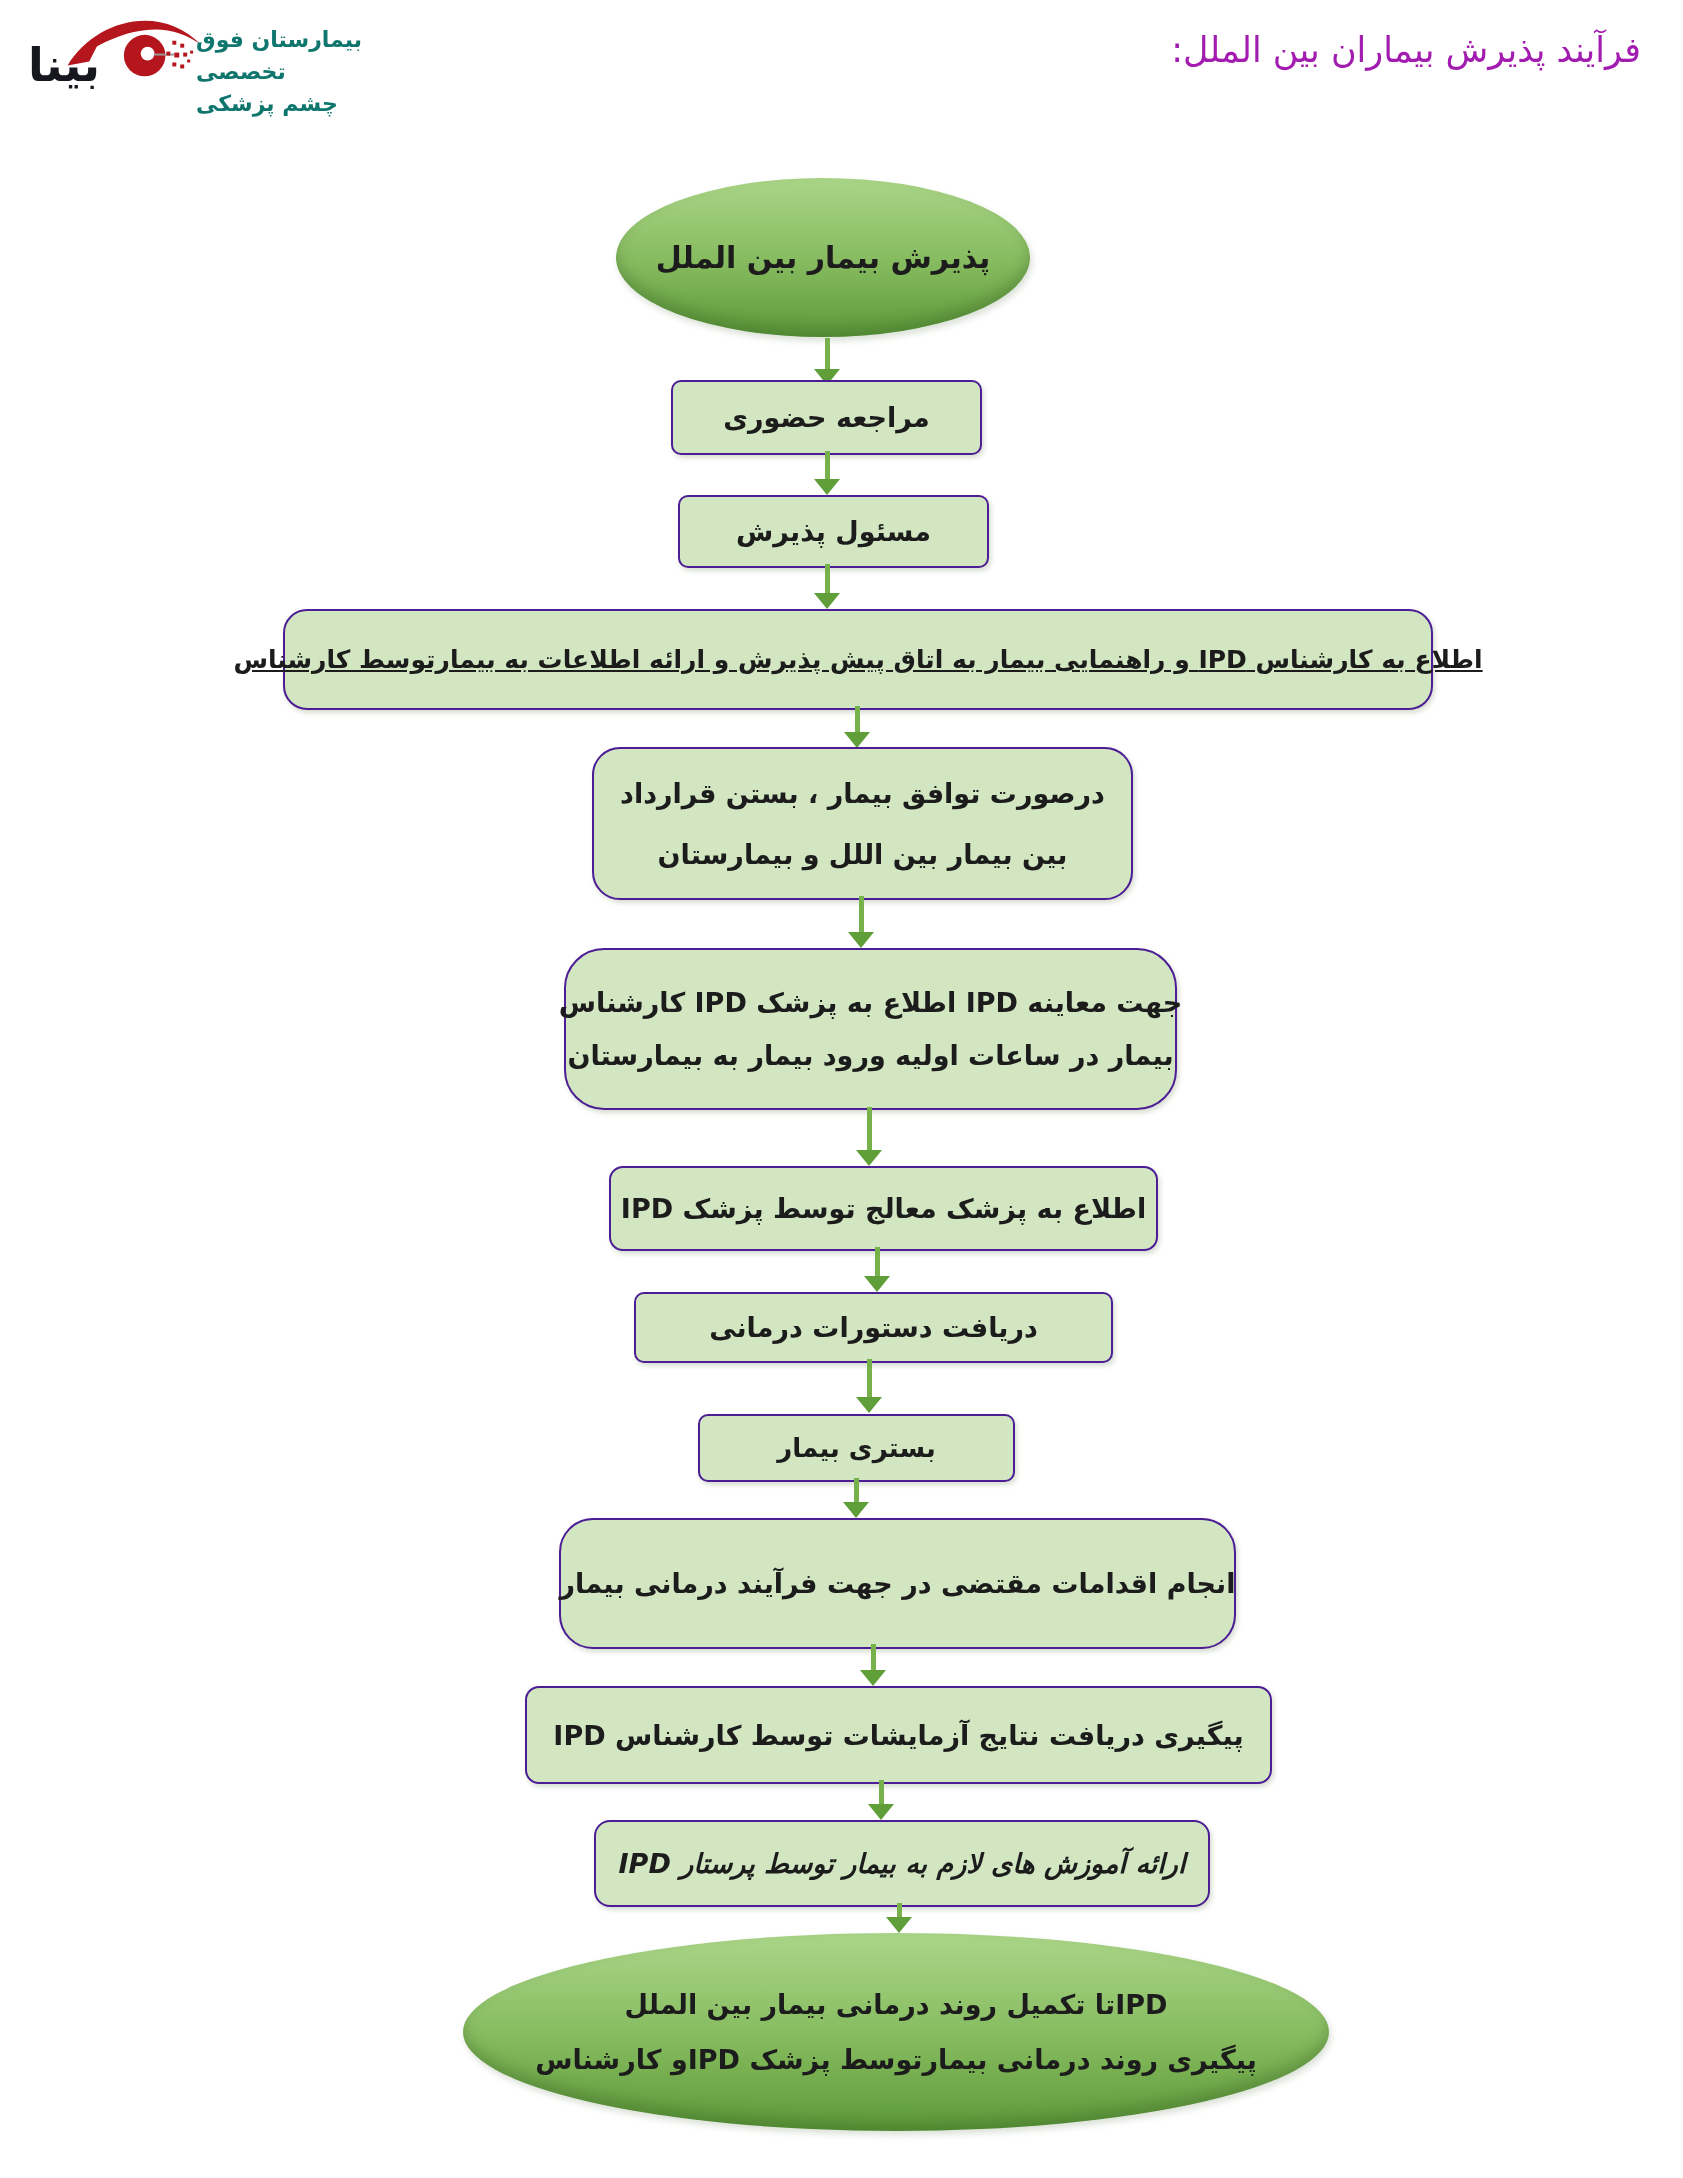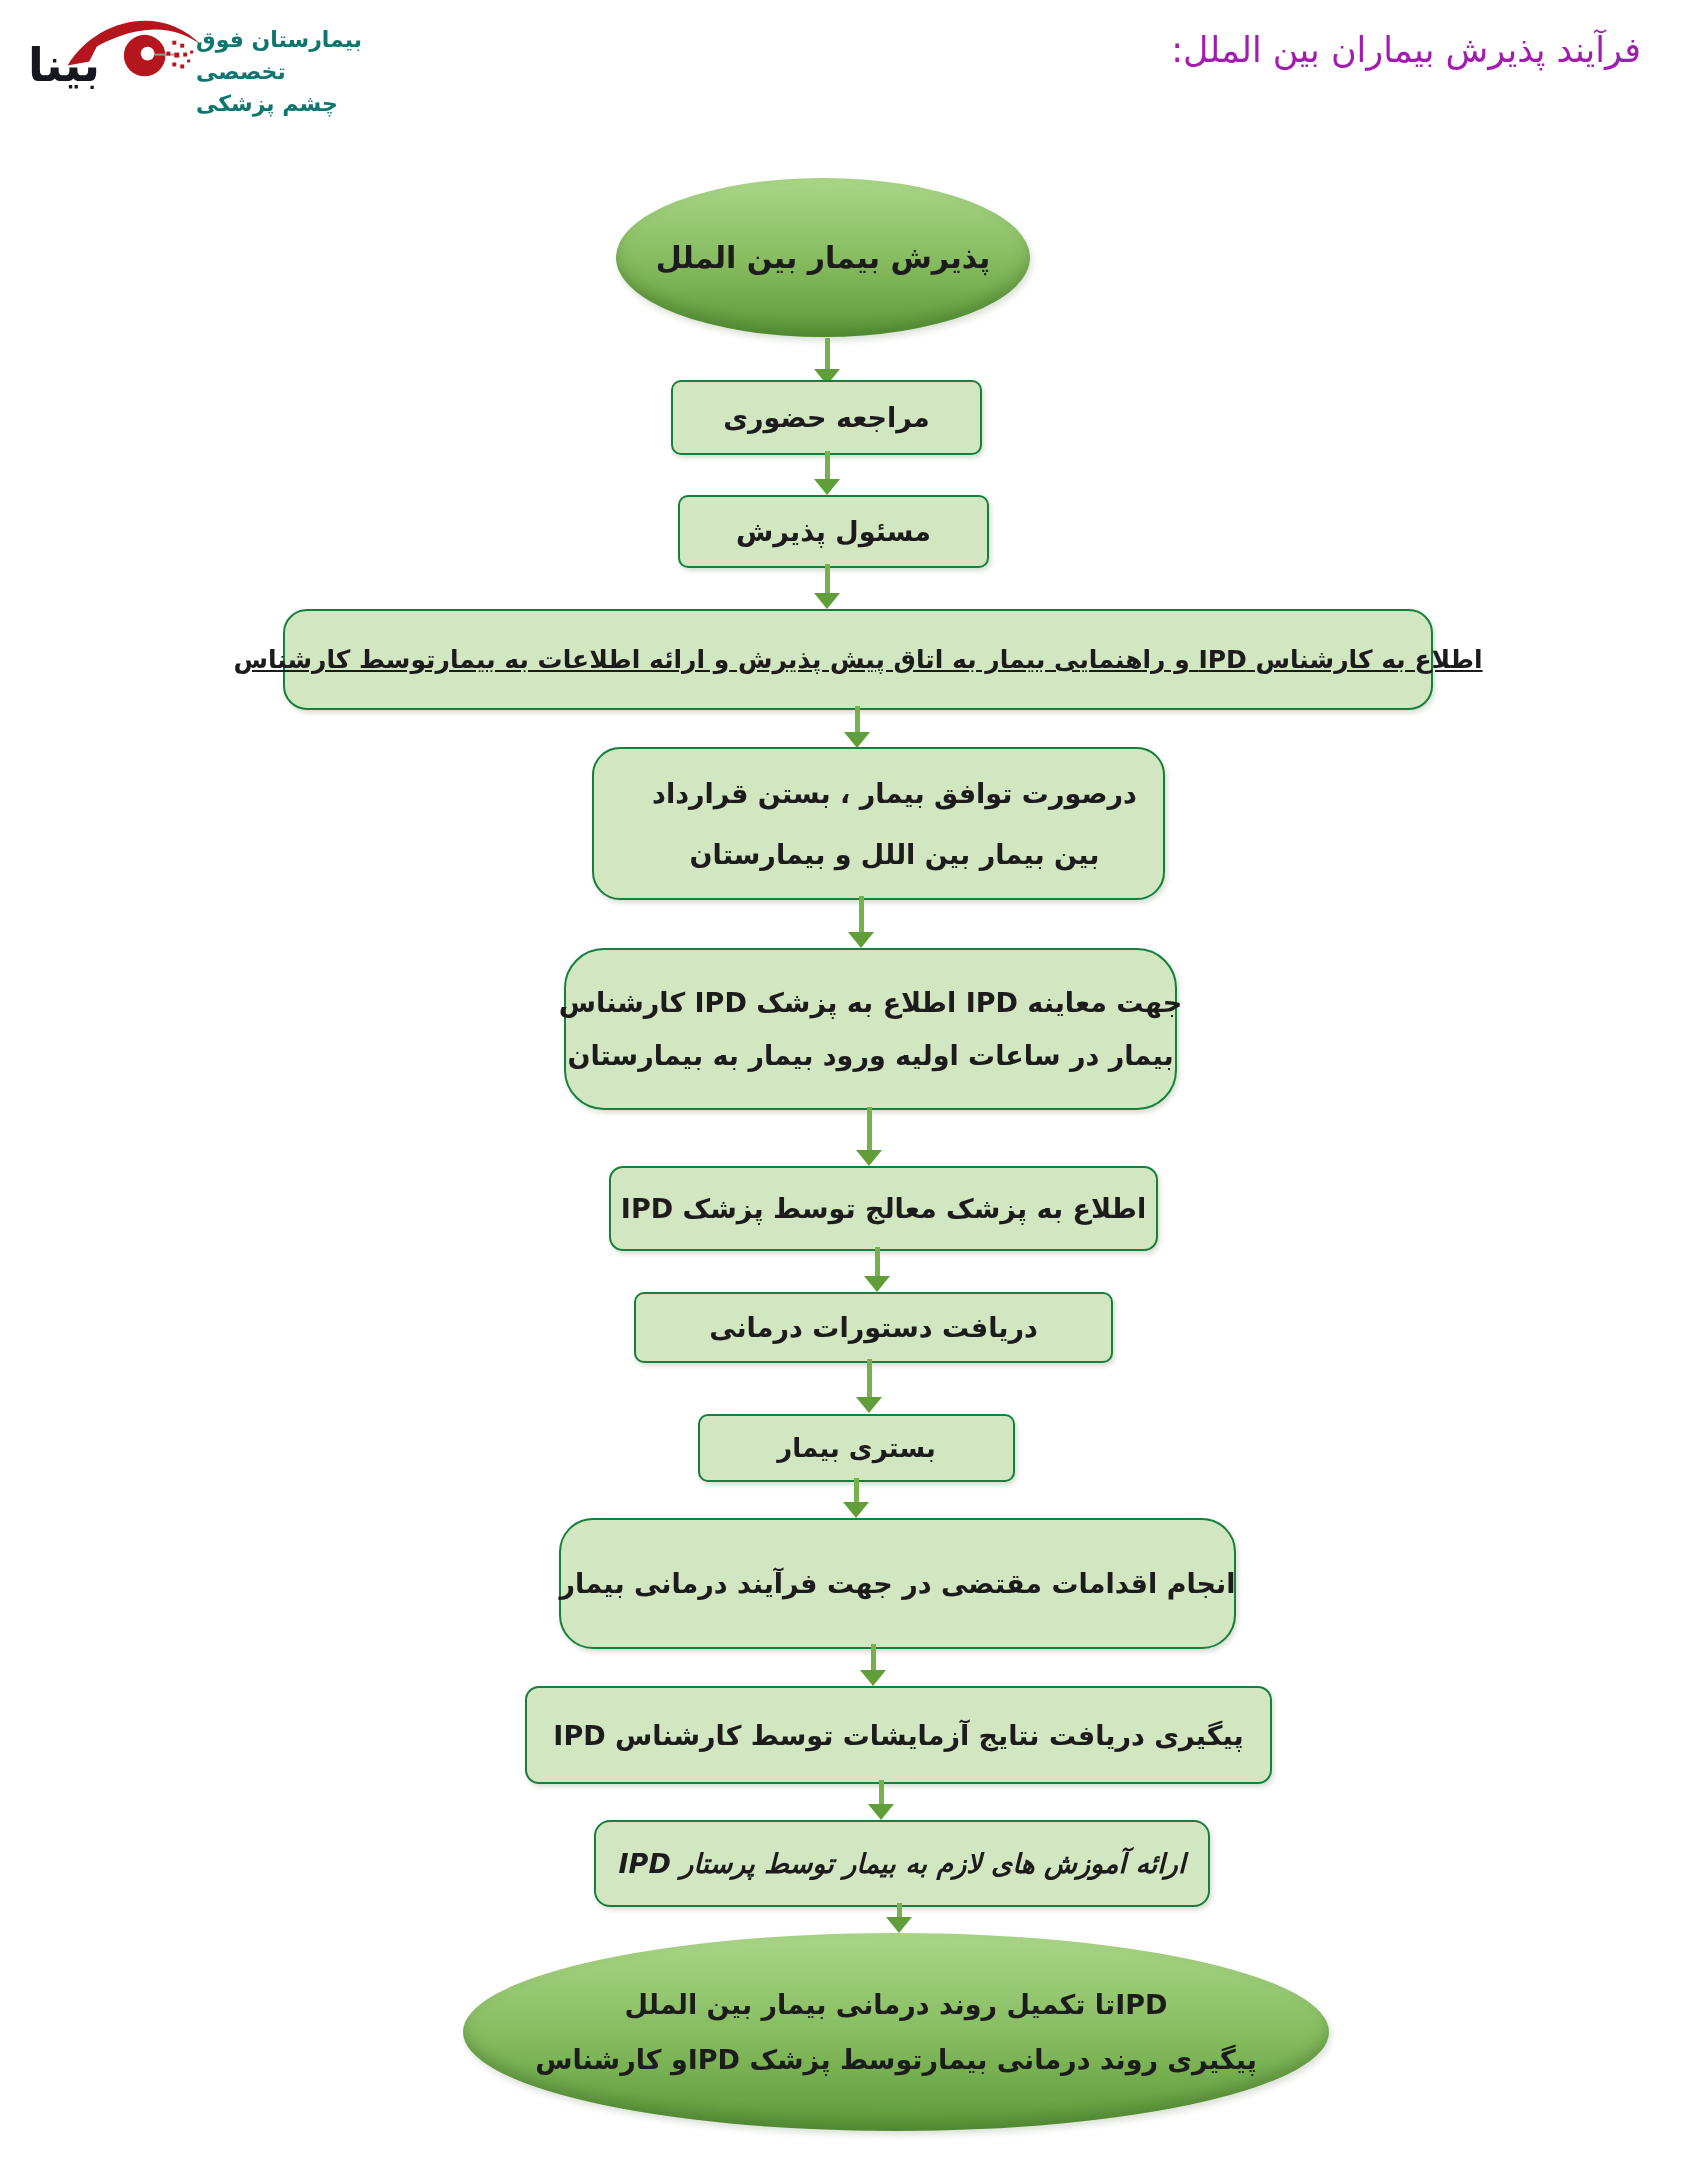--- a/index.html
+++ b/index.html
@@ -31,21 +31,21 @@
   
   .node{
     position:absolute;
     display:flex;flex-direction:column;justify-content:center;align-items:center;
     direction:rtl;text-align:center;
     color:#1c1c1c;font-weight:bold;
   }
   .node .tline{white-space:nowrap;}
   .box{
     background:#d2e7c1;
-    border:2px solid #15803d;
+    border:2px solid #4c1d95;
     box-shadow:2px 3px 5px rgba(110,135,95,.28);
   }
   .ellipse{
     border-radius:50%;
     background:linear-gradient(180deg,#abd689 0%,#84ba5d 55%,#5c9939 100%);
     box-shadow:inset 0 -8px 14px rgba(55,95,35,.35), 2px 4px 6px rgba(110,135,95,.25);
   }
   
   .arrow{position:absolute;width:26px;display:flex;flex-direction:column;align-items:center;}
   .arrow .shaft{width:5px;background:#76b14b;flex:1;}
@@ -118,21 +118,21 @@
 
   <div class="node box" style="left:283px;top:609px;width:1146px;height:97px;font-size:25px;border-radius:24px;text-decoration:underline;">
     <div class="tline">اطلاع به کارشناس IPD و راهنمایی بیمار به اتاق پیش پذیرش و ارائه اطلاعات به بیمارتوسط کارشناس</div>
   </div>
 
   <div class="arrow" style="left:844px;top:706px;height:42px;">
     <div class="shaft"></div>
     <div class="head"></div>
   </div>
 
-  <div class="node box" style="left:592px;top:747px;width:537px;height:149px;font-size:27px;border-radius:28px;row-gap:30px;padding-left:32px;">
+  <div class="node box" style="left:592px;top:747px;width:537px;height:149px;font-size:27px;border-radius:28px;row-gap:30px;">
     <div class="tline">درصورت توافق بیمار ، بستن قرارداد</div>
     <div class="tline">بین بیمار بین اللل و بیمارستان</div>
   </div>
 
   <div class="arrow" style="left:848px;top:896px;height:52px;">
     <div class="shaft"></div>
     <div class="head"></div>
   </div>
 
   <div class="node box" style="left:564px;top:948px;width:609px;height:158px;font-size:27px;border-radius:40px;row-gap:22px;">

